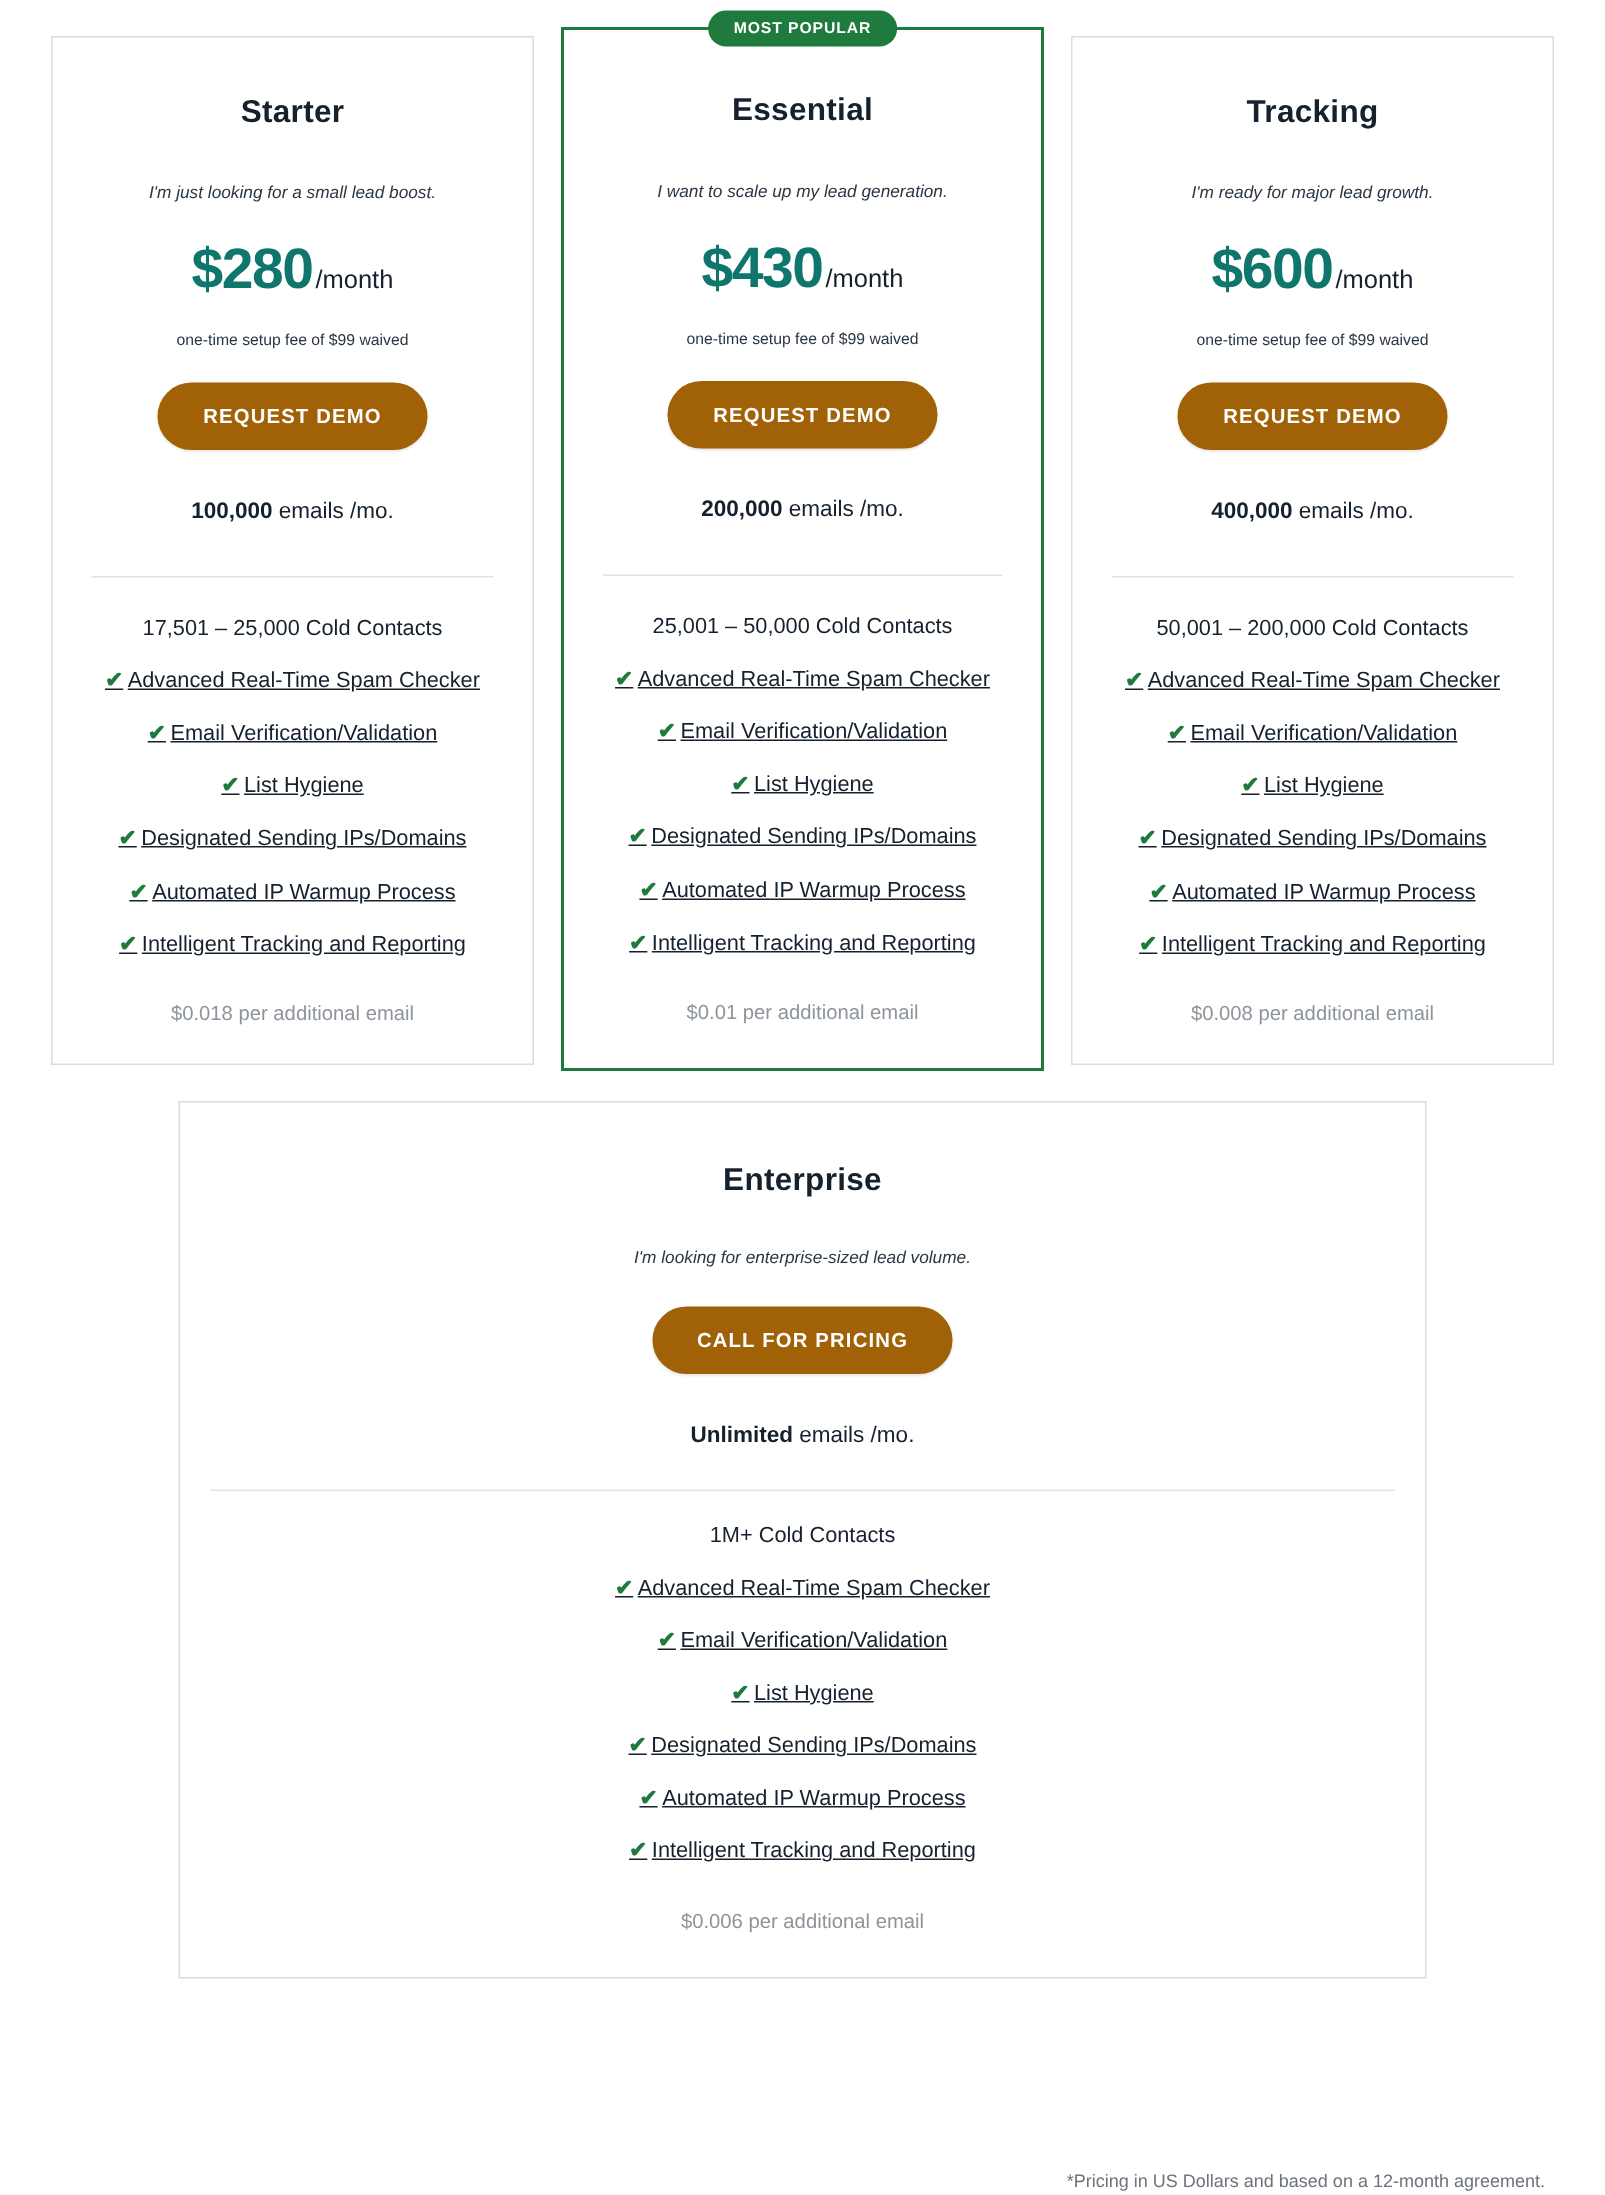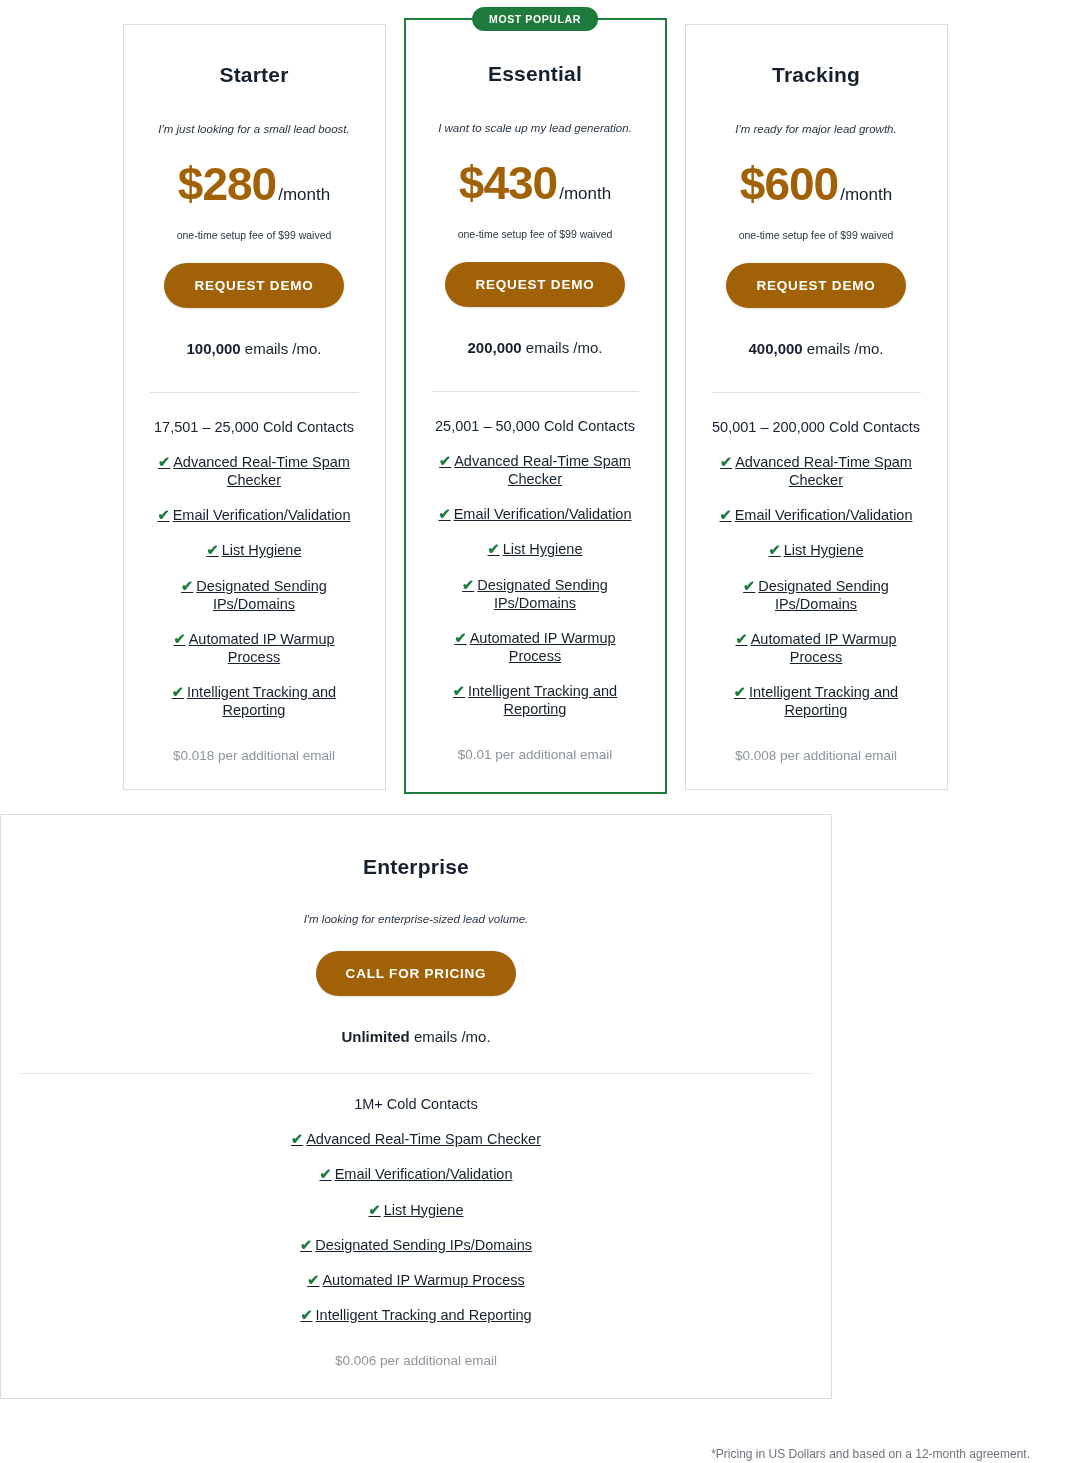--- a/index.html
+++ b/index.html
@@ -23,21 +23,21 @@
     justify-content: center;
     align-items: flex-start;
     gap: 18px;
     padding: 24px 30px 0 30px;
   }
 
   .card {
     position: relative;
     background: #ffffff;
     border: 1px solid #d8dde2;
-    width: 263px;
+    width: 322px;
     padding: 38px 26px 26px 26px;
     display: flex;
     flex-direction: column;
     align-items: center;
   }
   .card.featured {
     border: 2px solid #1f7a3d;
     padding-top: 42px;
     margin-top: -6px;
     padding-bottom: 30px;
@@ -74,24 +74,24 @@
     text-align: center;
   }
 
   .price-line {
     display: flex;
     align-items: baseline;
     justify-content: center;
     margin-bottom: 22px;
   }
   .price {
-    font-size: 46px;
+    font-size: 38px;
     font-weight: bold;
     letter-spacing: -1px;
-    color: #a16207;
+    color: #0f766e;
     line-height: 1;
   }
   .per {
     font-size: 17px;
     color: #16212e;
     margin-left: 2px;
   }
 
   .setup-note {
     font-size: 10.5px;
@@ -158,21 +158,21 @@
 
   .per-email {
     font-size: 13.5px;
     color: #8d949c;
     margin-top: 12px;
     text-align: center;
   }
 
   .enterprise-wrap {
     display: flex;
-    justify-content: flex-start;
+    justify-content: center;
     margin-top: 20px;
   }
   .card.enterprise {
     width: 832px;
     padding: 40px 26px 30px 26px;
   }
   .card.enterprise .tier-name { margin-bottom: 34px; }
   .card.enterprise .divider { width: 790px; margin: 28px 0 22px 0; }
 
   .footnote {

